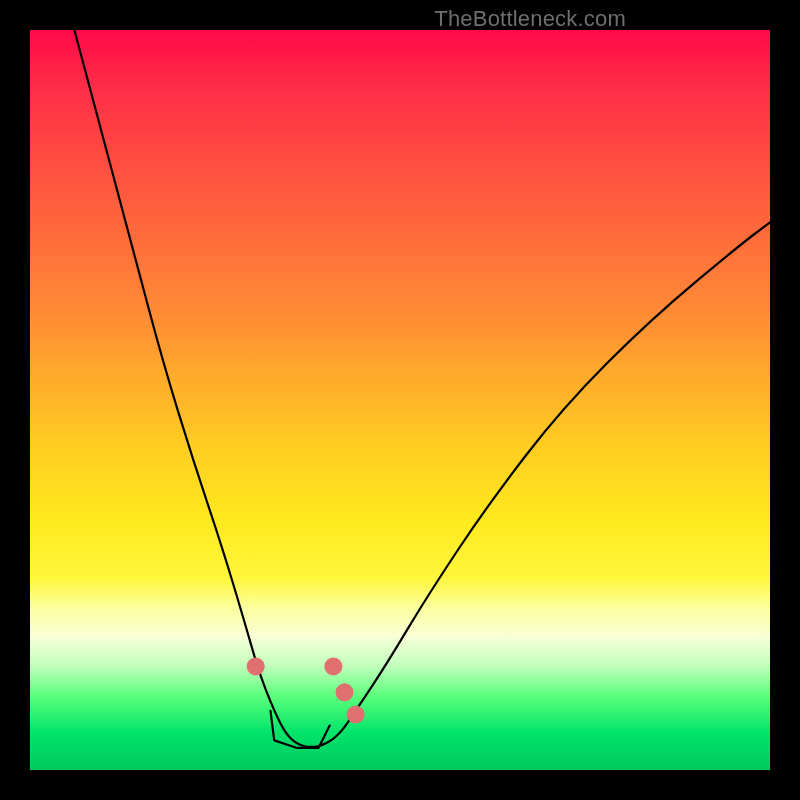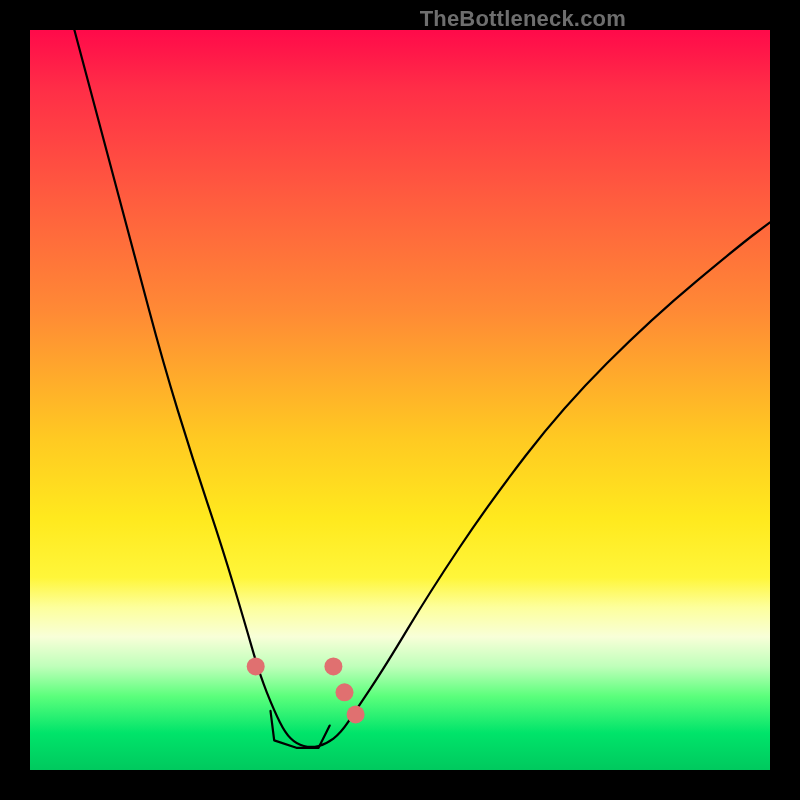--- a/index.html
+++ b/index.html
@@ -11,21 +11,20 @@
     overflow: hidden;
     font-family: Arial, Helvetica, sans-serif;
   }
   .frame {
     position: absolute;
     top: 0;
     left: 0;
     width: 636px;
     height: 800px;
     background: #000;
-    font-weight: bold;
   }
   .plot-area {
     position: absolute;
     top: 30px;
     left: 30px;
     width: 740px;
     height: 740px;
     
     background: linear-gradient(
       to bottom,

